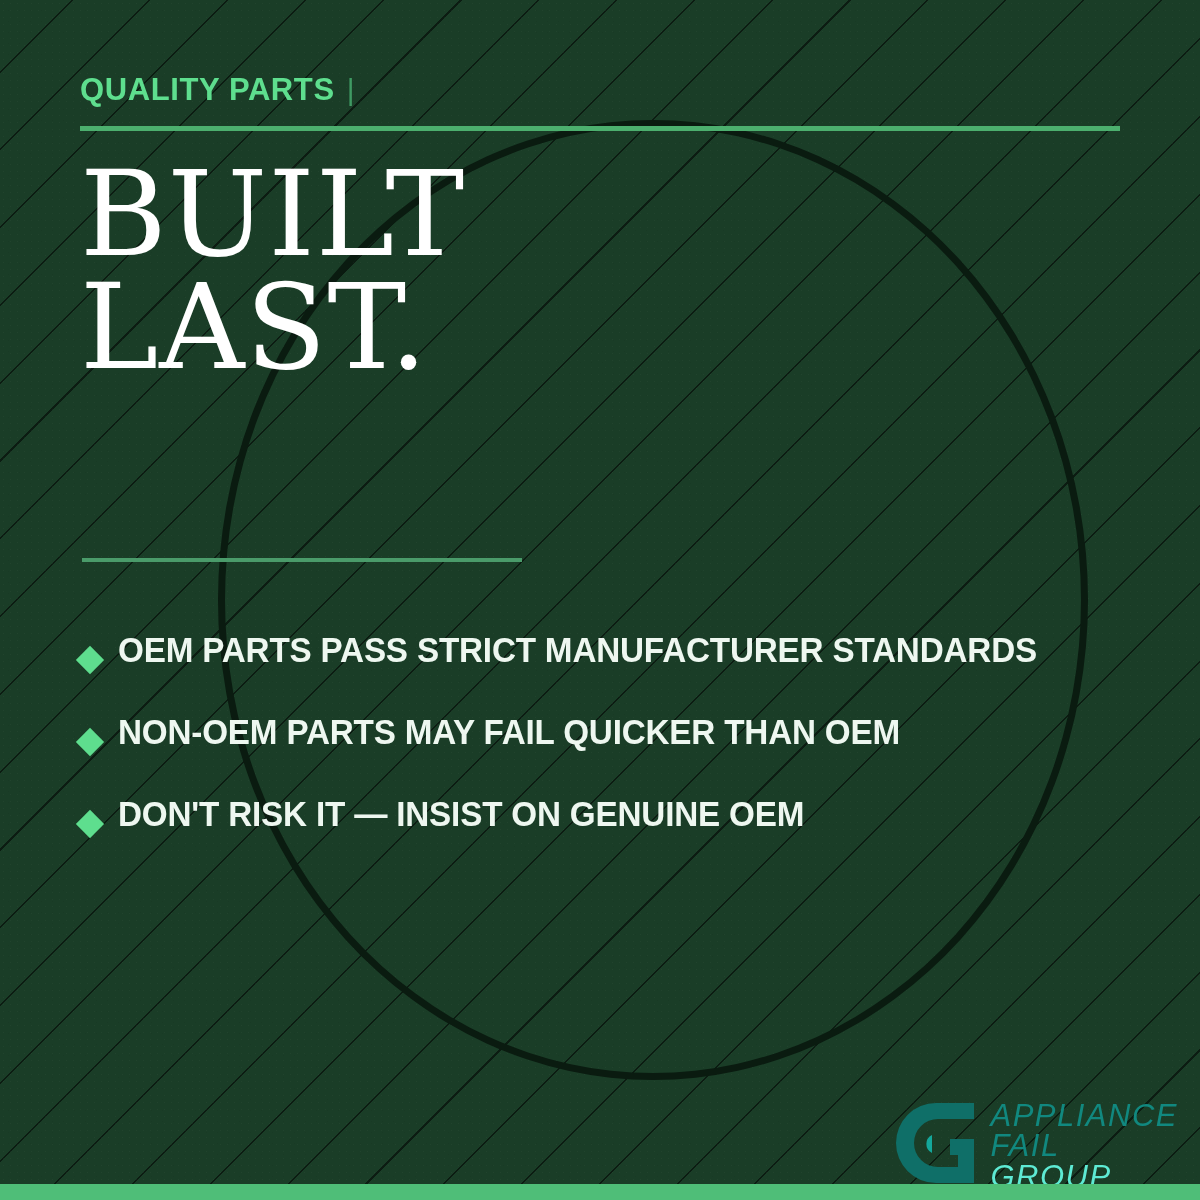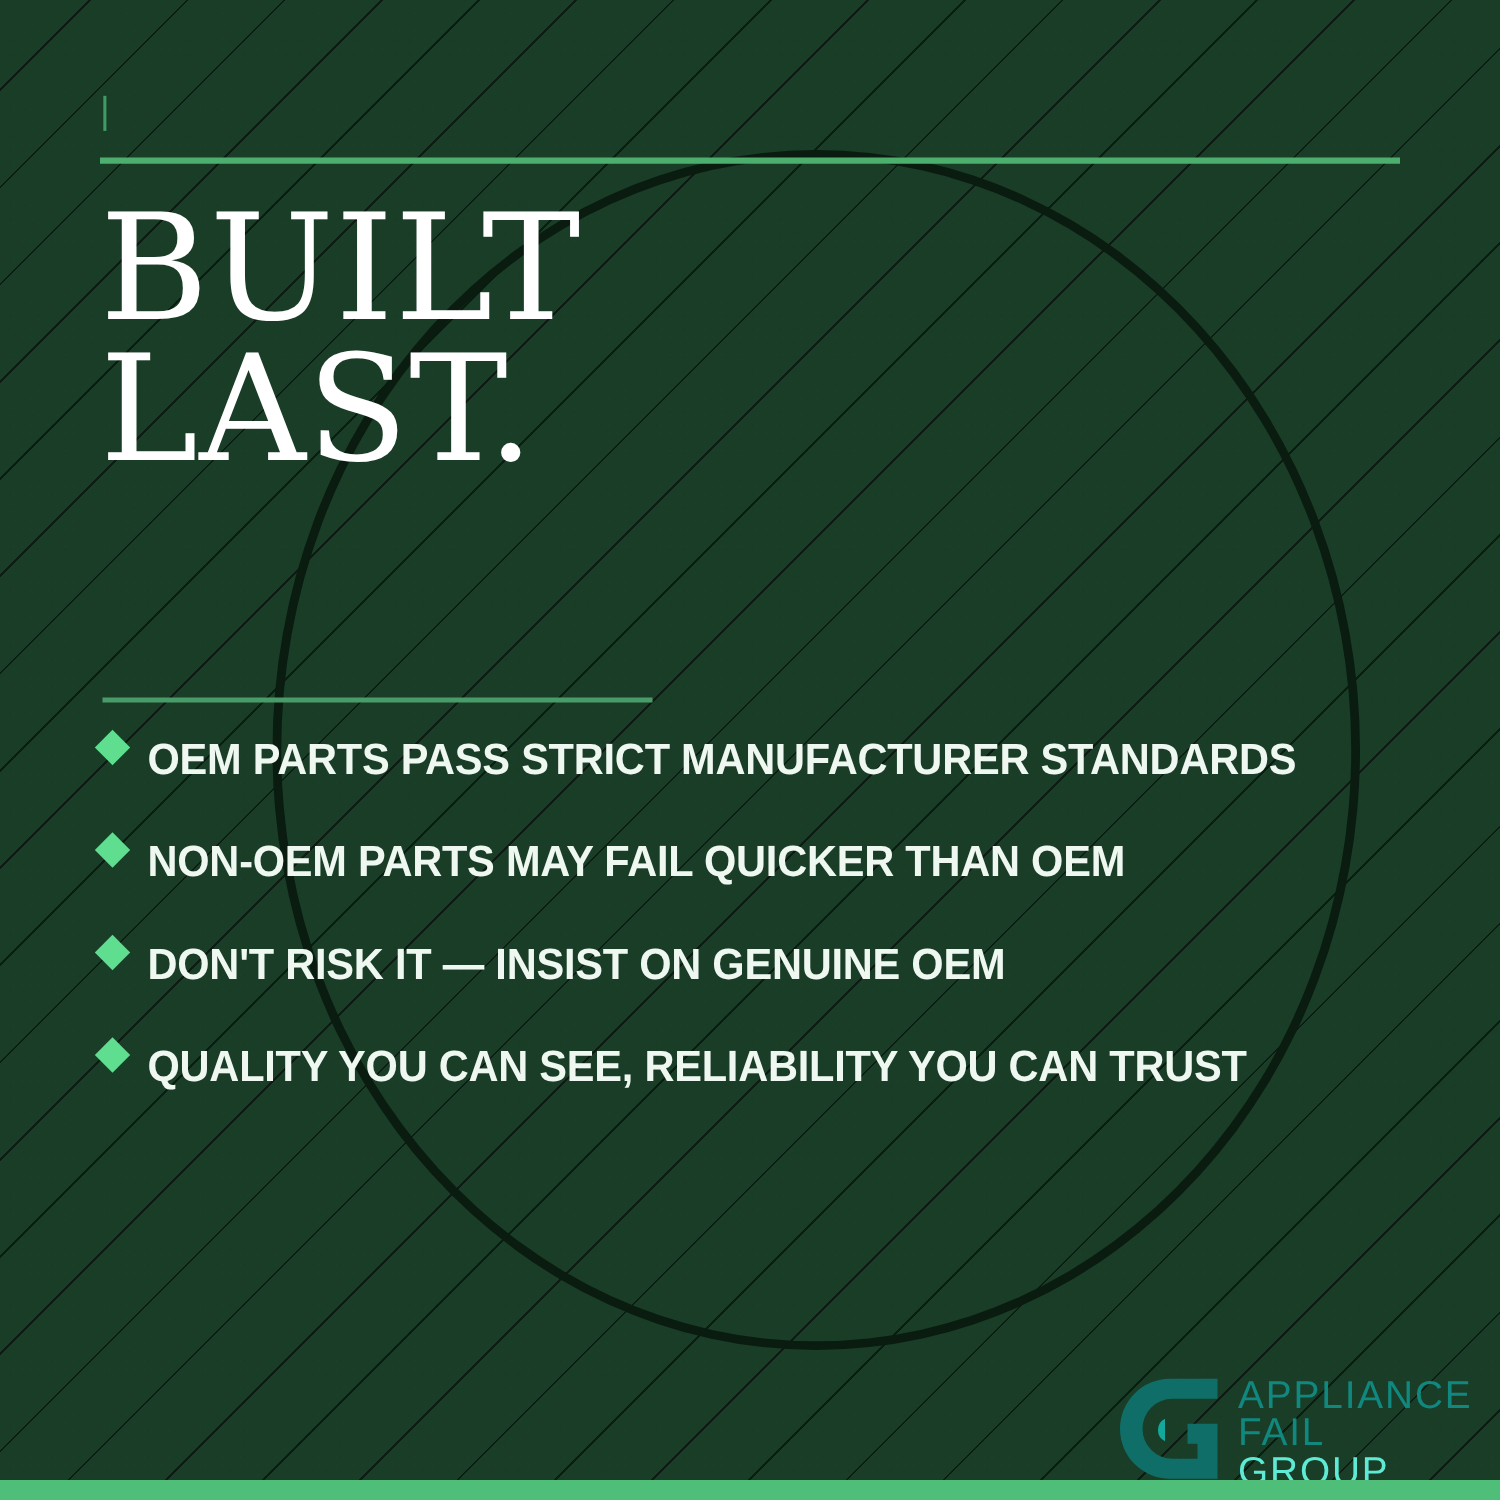--- a/index.html
+++ b/index.html
@@ -130,21 +130,21 @@
 
   
   .bullets {
     position: absolute;
     left: 80px;
     top: 588px;
     width: 1080px;
   }
   .bullet {
     display: flex;
-    align-items: flex-start;
+    align-items: flex-end;
     gap: 18px;
     height: 82px;
   }
   .diamond {
     flex: 0 0 auto;
     width: 20px;
     height: 20px;
     background: #5ede8e;
     transform: rotate(45deg);
   }
@@ -159,20 +159,21 @@
   }
 
   
   .logo {
     position: absolute;
     right: 22px;
     bottom: 8px;
     display: flex;
     align-items: flex-start;
     gap: 12px;
+    font-style: italic;
   }
   .logo-mark {
     position: relative;
     width: 86px;
     height: 86px;
     flex: 0 0 auto;
   }
   .logo-words {
     display: flex;
     flex-direction: column;
@@ -191,20 +192,21 @@
 <body>
 
 <div id="poster">
 
   <div class="bg-base"></div>
   <div class="bg-stripes"></div>
   <div class="bg-noise"></div>
   <div class="bg-circle"></div>
 
   <div class="header">
+    <span class="header-main">QUALITY PARTS</span>
     <span class="header-pipe">|</span>
   </div>
 
   <div class="rule-top"></div>
 
   <div class="headline">
     <span class="hl-line hl-white">BUILT</span>
     <span class="hl-line hl-green">LAST.</span>
   </div>
 
@@ -220,24 +222,20 @@
     <div class="bullet">
       <span class="diamond"></span>
       <span class="bullet-text">NON-OEM PARTS MAY FAIL QUICKER THAN OEM</span>
     </div>
 
     <div class="bullet">
       <span class="diamond"></span>
       <span class="bullet-text">DON'T RISK IT — INSIST ON GENUINE OEM</span>
     </div>
 
-    <div class="bullet">
-      <span class="diamond"></span>
-      <span class="bullet-text">QUALITY YOU CAN SEE, RELIABILITY YOU CAN TRUST</span>
-    </div>
 
   </div>
 
   <div class="logo">
     <div class="logo-mark">
       <svg width="86" height="86" viewBox="0 0 86 86" xmlns="http://www.w3.org/2000/svg">
         <path d="M82 4 H44 A40 40 0 0 0 44 84 H82 V40 H58 V56 H66 V68 H46 A24 24 0 0 1 46 20 H82 Z" fill="#0f6f68"></path>
         <path d="M40 36 A10 10 0 0 0 40 54 Z" fill="#14a79b"></path>
       </svg>
     </div>

